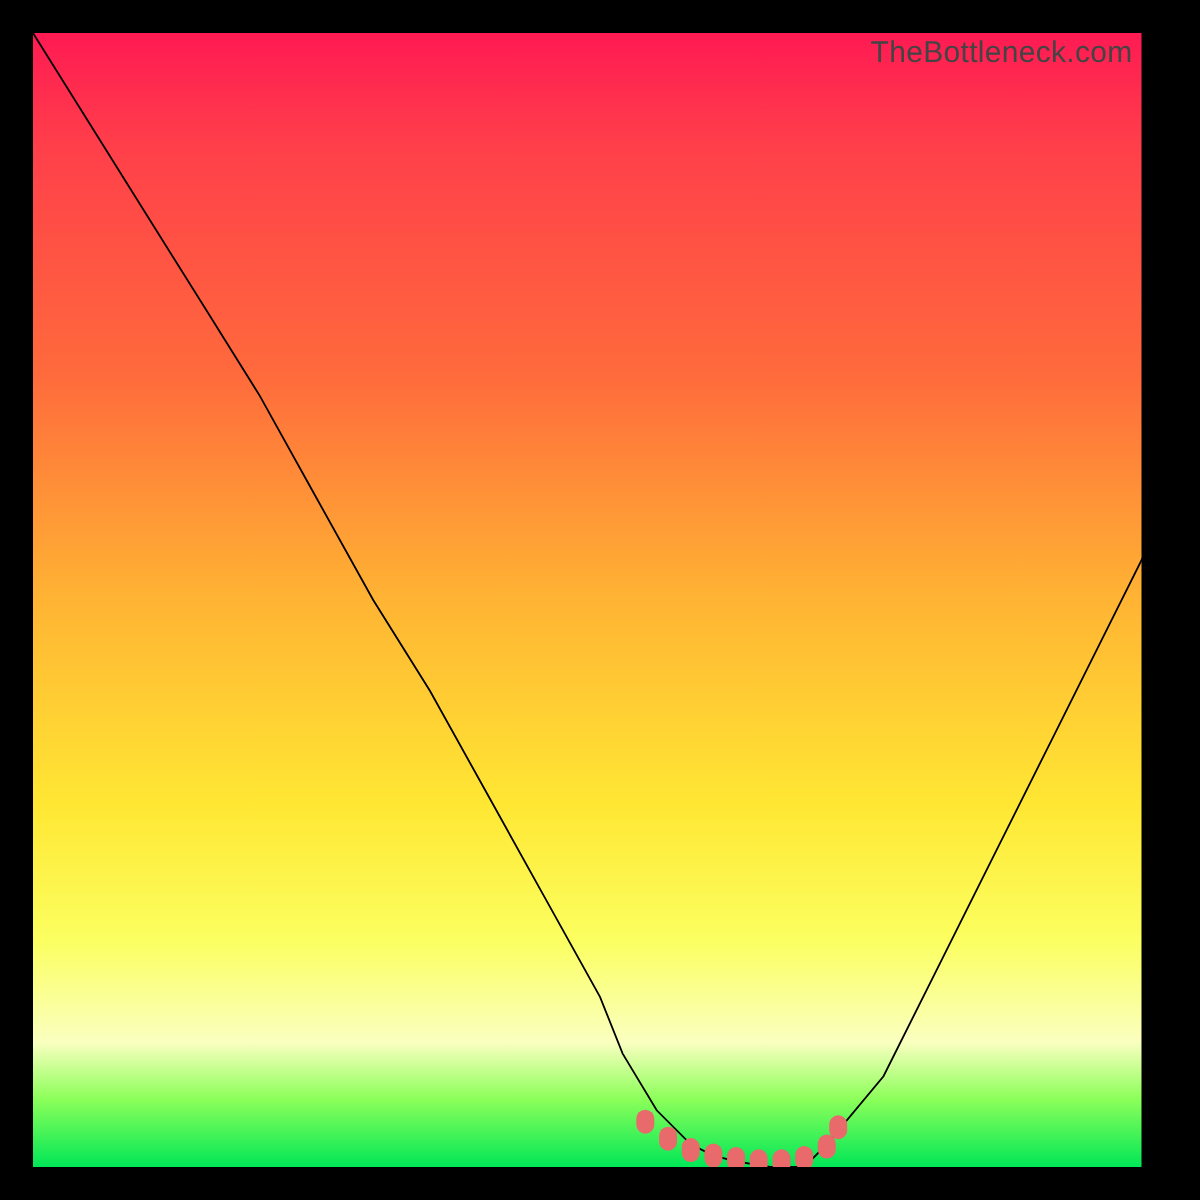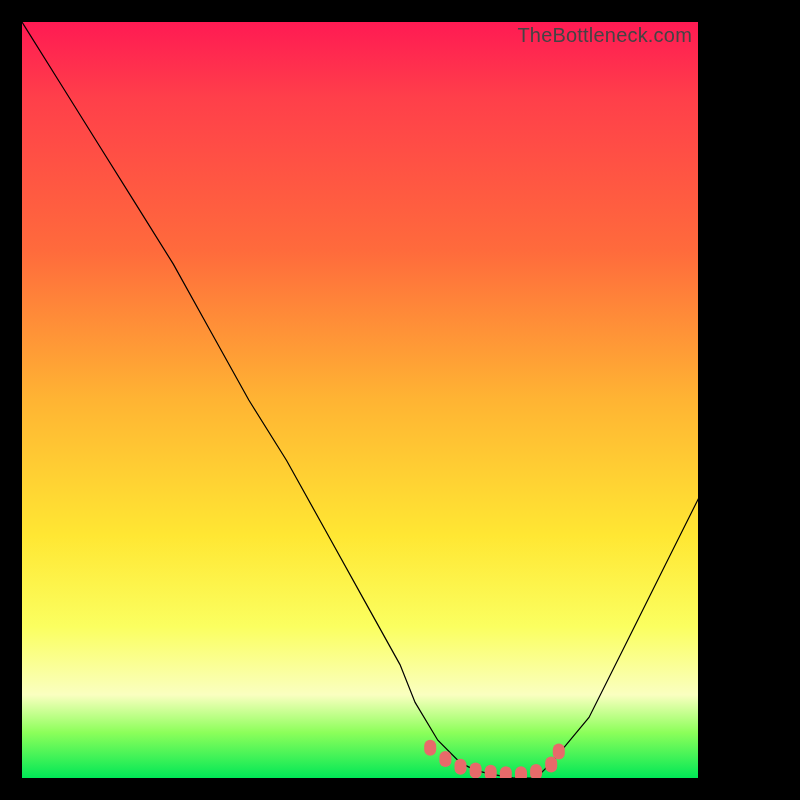--- a/index.html
+++ b/index.html
@@ -14,21 +14,21 @@
   .frame {
     position: relative;
     width: 800px;
     height: 800px;
     background: #000;
   }
   .plot-area {
     position: absolute;
     left: 22px;
     top: 22px;
-    width: 676px;
+    width: 739px;
     height: 756px;
     
     background: linear-gradient(
       to bottom,
       #ff1a53 0%,
       #ff3f4a 10%,
       #ff6a3c 30%,
       #ffb433 50%,
       #ffe733 68%,
       #fbff60 80%,

